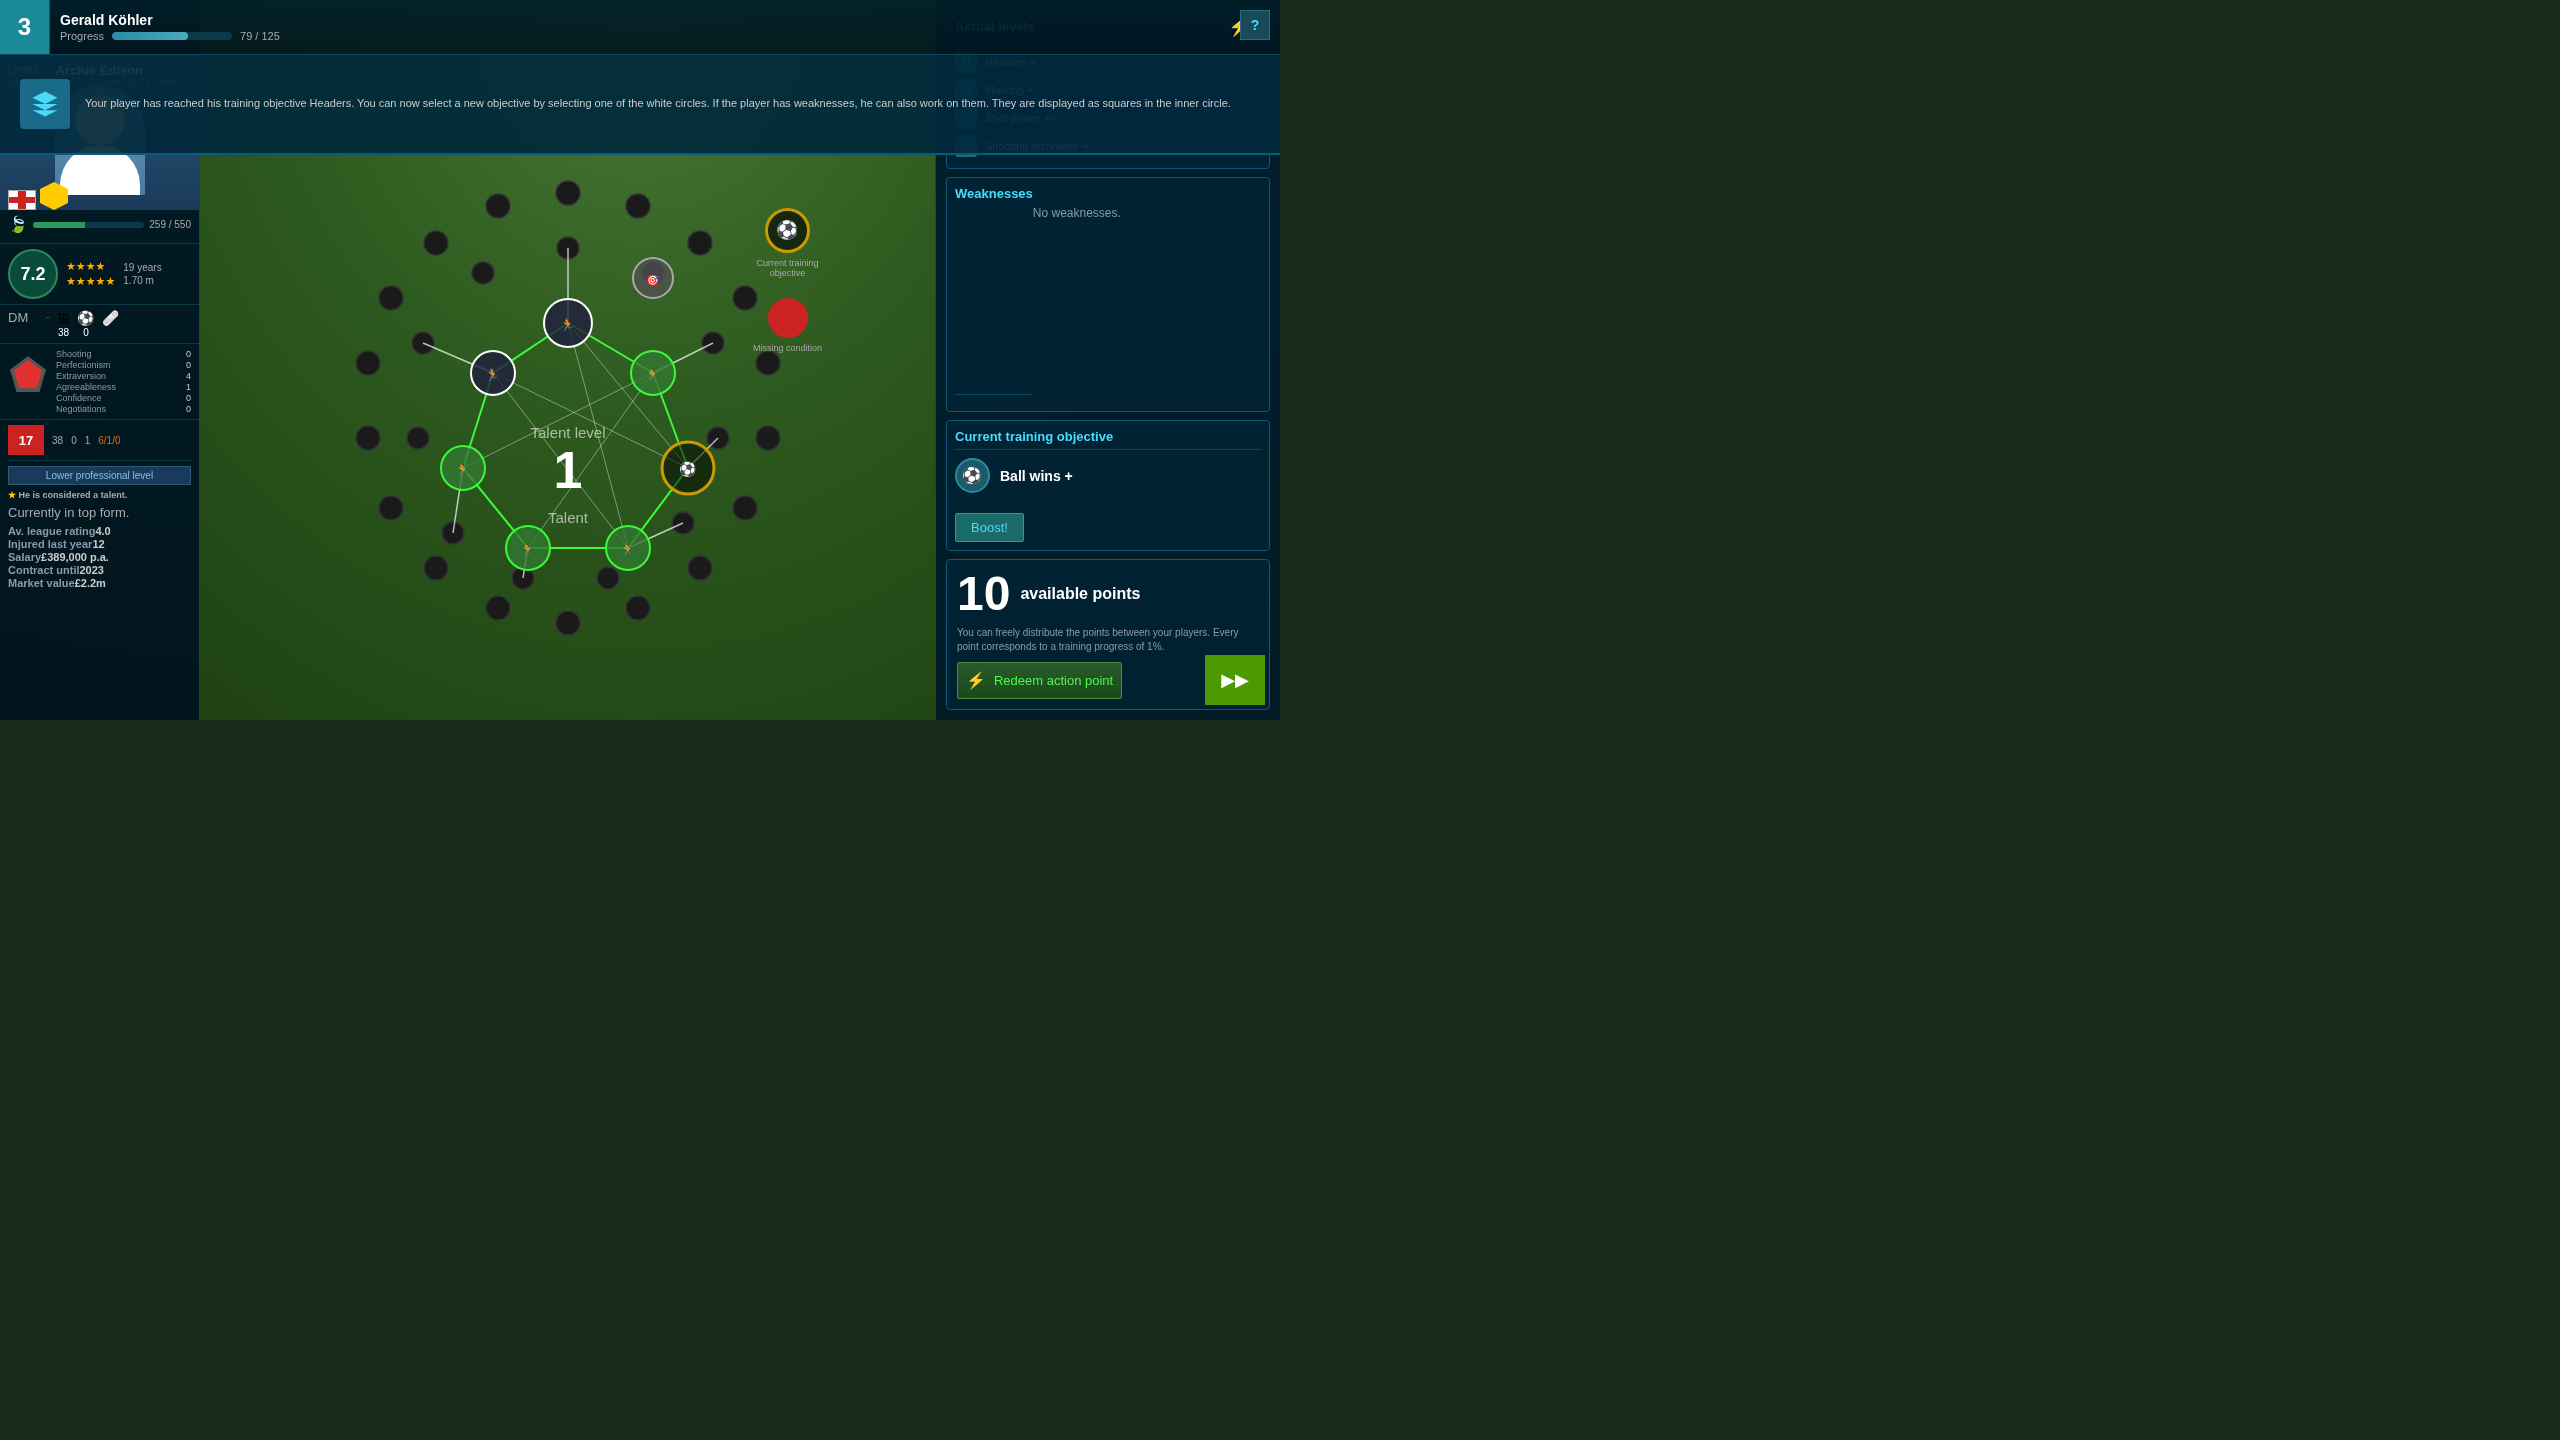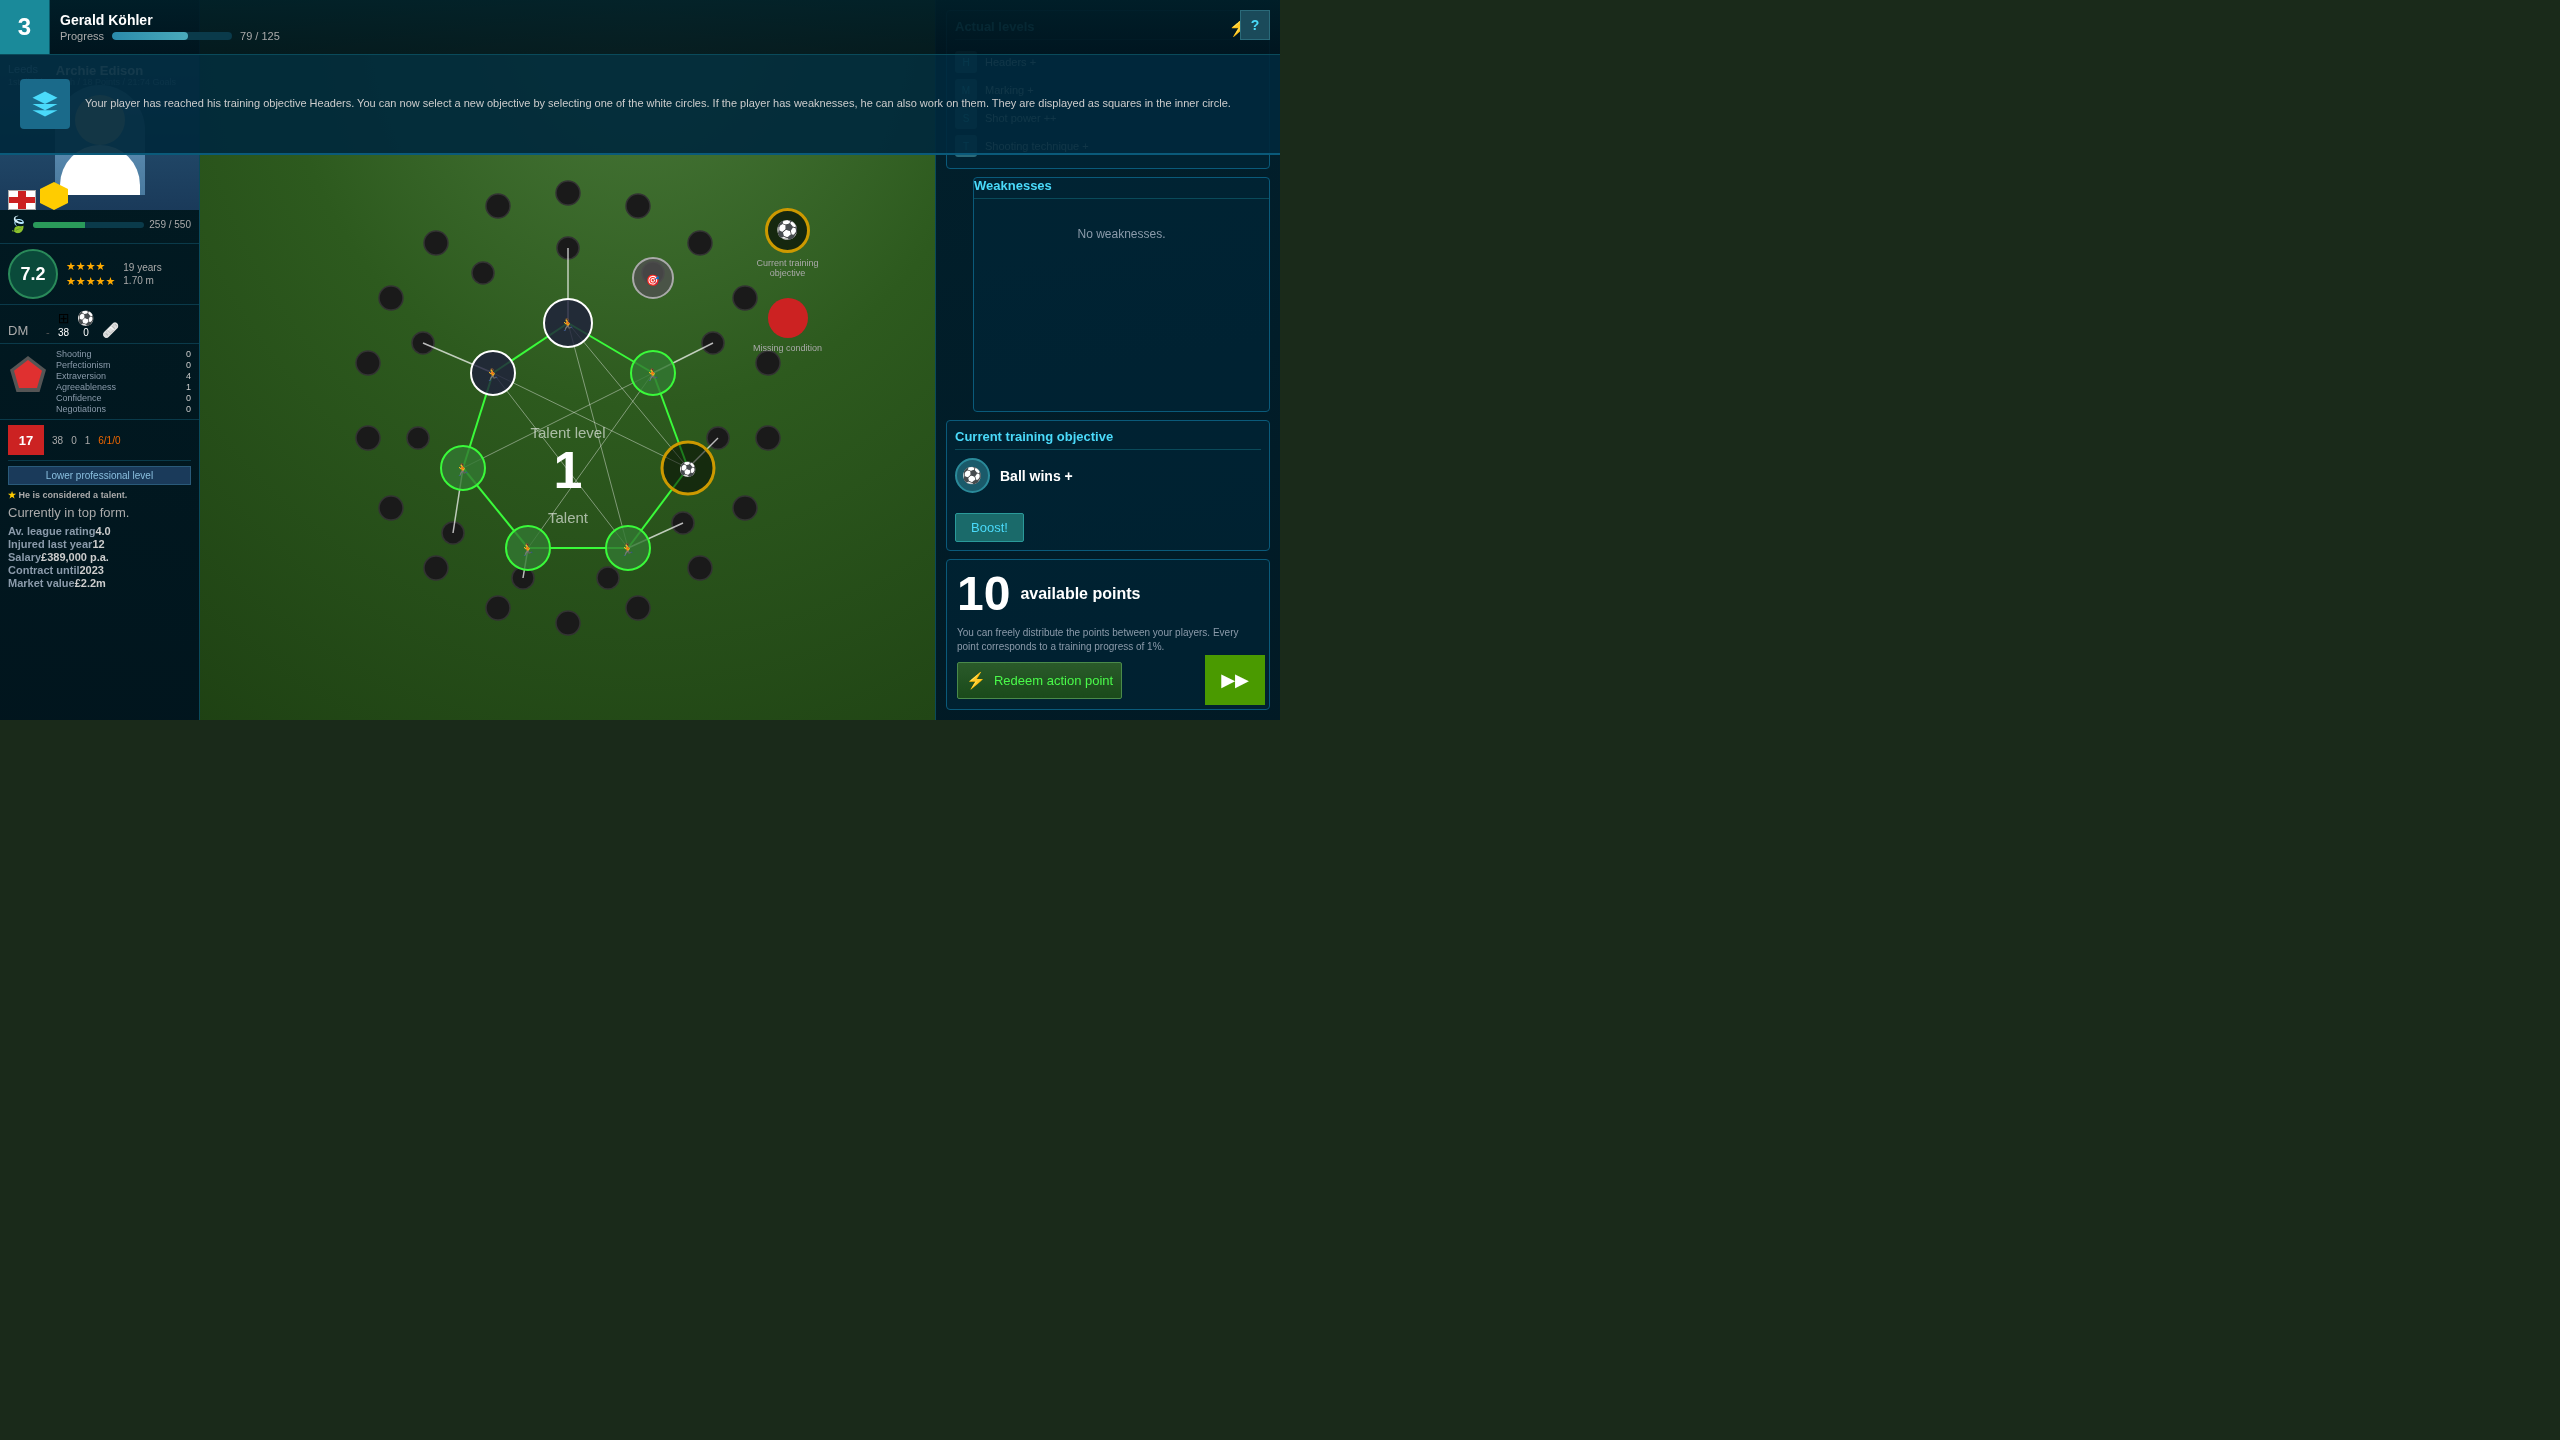--- a/index.html
+++ b/index.html
@@ -309,21 +309,21 @@
       font-size: 11px;
     }
 
     .player-meta {
       color: #aaa;
       font-size: 10px;
     }
 
     .position-row {
       display: flex;
-      align-items: flex-end;
+      align-items: flex-start;
       gap: 8px;
       padding: 5px 8px;
       border-bottom: 1px solid #0a3a4a;
     }
 
     .position-badge {
       color: #aaa;
       font-size: 13px;
       width: 30px;
     }
@@ -490,24 +490,24 @@
     .skill-name {
       color: #ccc;
       font-size: 11px;
       flex: 1;
     }
 
     .weaknesses-section {
       background: rgba(0,40,60,0.5);
       border: 1px solid #0a5a7a;
       border-radius: 4px;
+      padding: 8px;
       flex: 1;
       display: flex;
-      flex-direction: column;
-      margin-left: 27px;
+      flex-direction: row;
     }
 
     .no-weaknesses {
       color: #8a9aaa;
       font-size: 12px;
       text-align: center;
       margin-top: 20px;
     }
 
     .current-objective-section {

